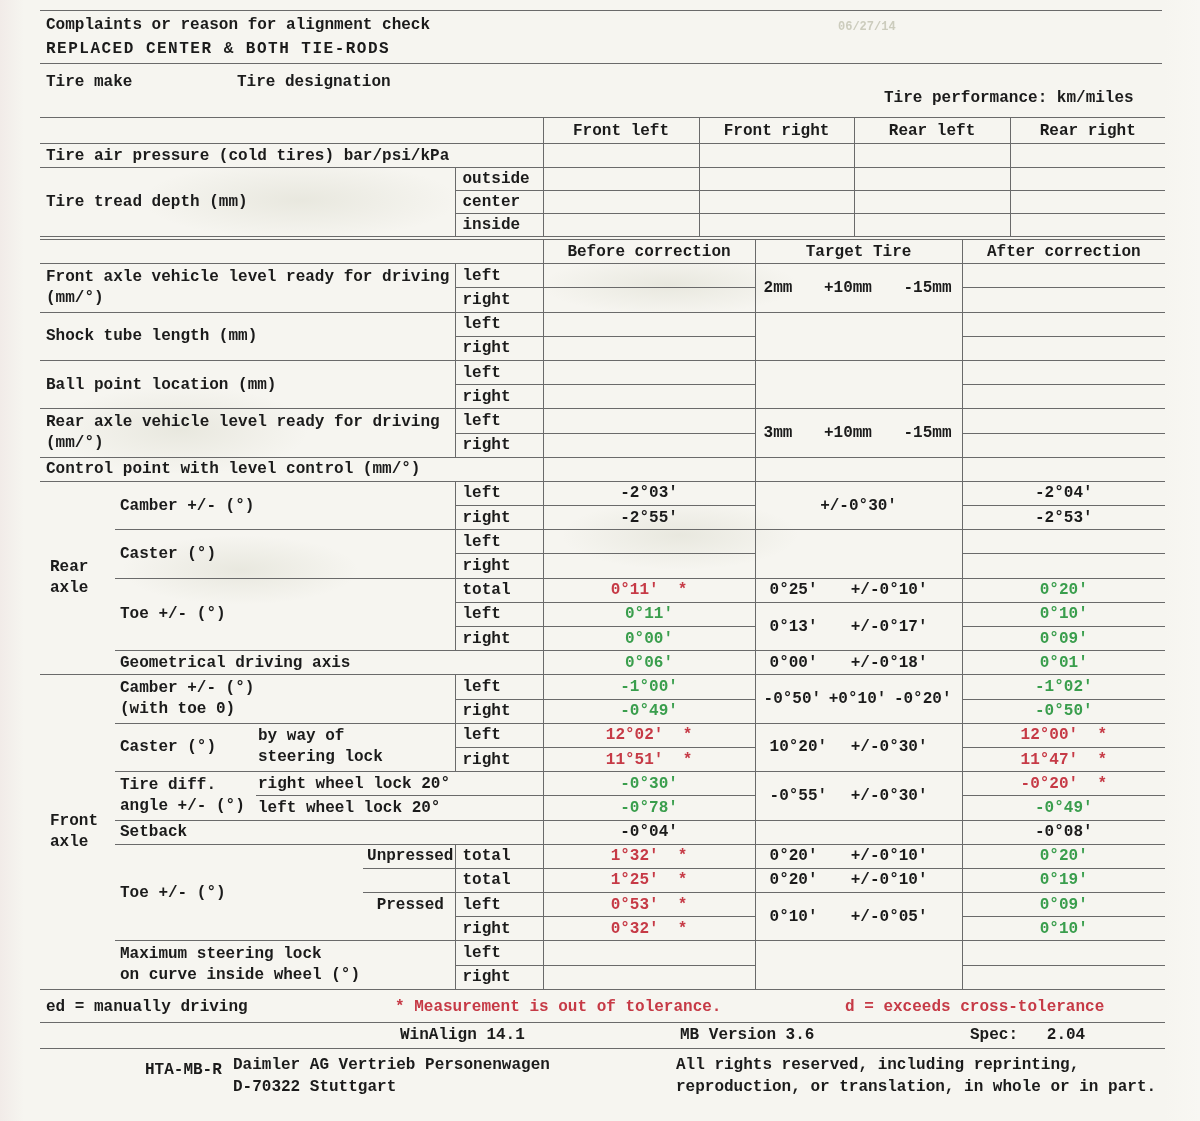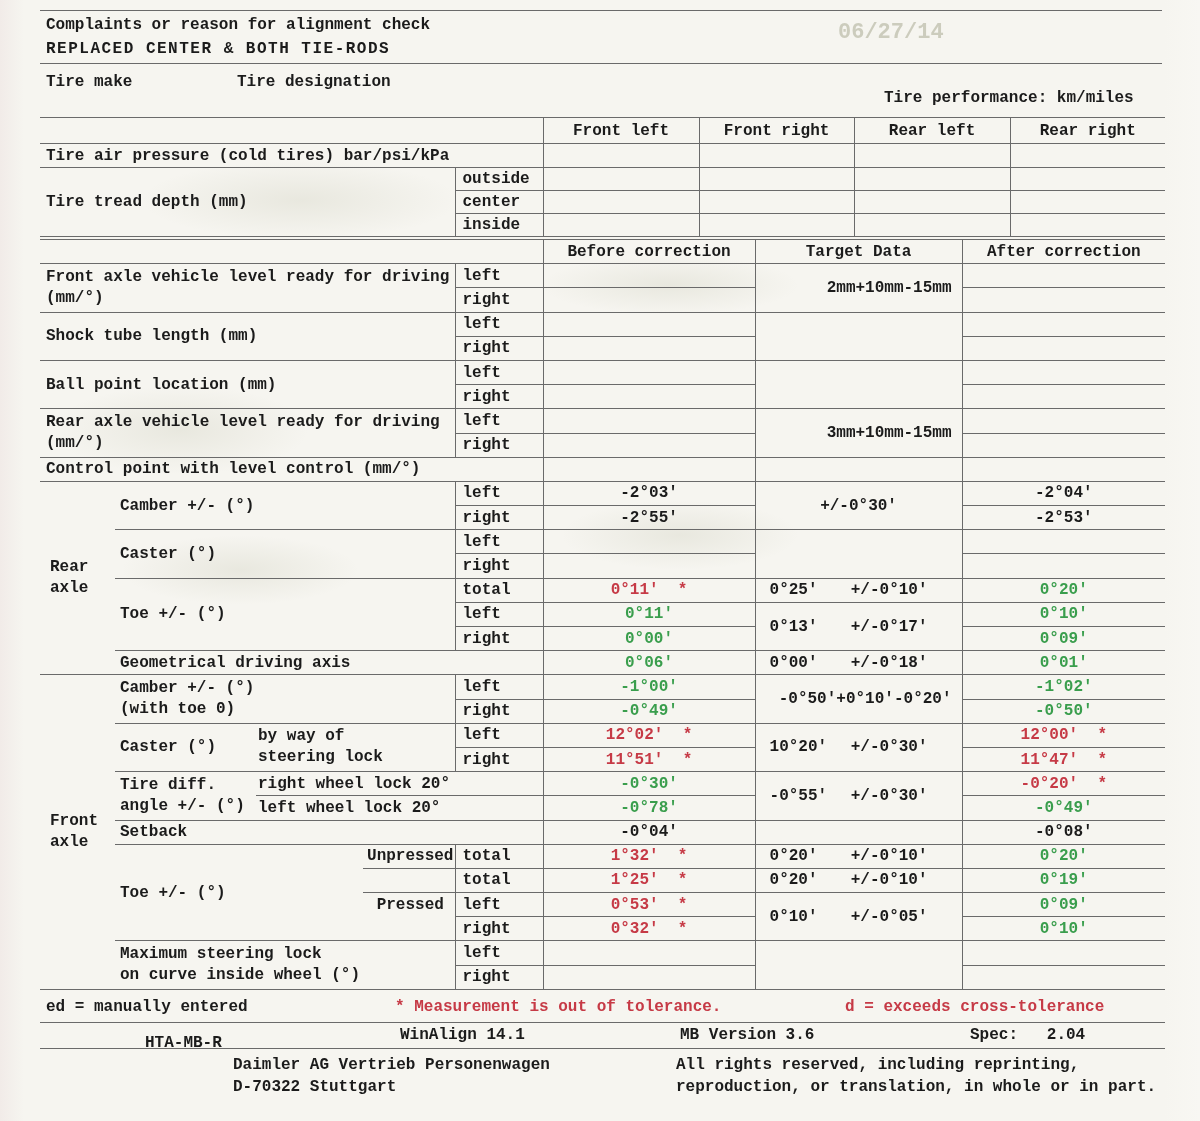--- a/index.html
+++ b/index.html
@@ -7,21 +7,21 @@
   }
   html,body{margin:0;padding:0;background:#e9e7e2;}
   .page{
     position:relative;width:1200px;height:1121px;overflow:hidden;
     background:linear-gradient(90deg,#f1ebe8 0,#f6f5f0 2%,#f6f5f0 97%,#f8f7f3 100%);
     font-family:"Liberation Mono","DejaVu Sans Mono",monospace;
     font-weight:bold;color:var(--ink);font-size:16px;
   }
   .t{position:absolute;white-space:pre;}
   .hline{position:absolute;height:1px;background:var(--line);}
-  .ghostdate{position:absolute;color:var(--ghost);filter:blur(0.6px);font-size:22px;}
+  .ghostdate{position:absolute;color:var(--ghost);filter:blur(0.6px);font-size:12px;}
   .smudge{position:absolute;pointer-events:none;border-radius:50%;
     background:radial-gradient(ellipse at center, rgba(150,152,118,0.14), rgba(150,152,118,0) 70%);}
   table{border-collapse:collapse;table-layout:fixed;position:absolute;left:40px;width:1125px;}
   td{padding:0;vertical-align:middle;font-size:16px;white-space:pre;overflow:hidden;}
   .tt{top:117px;border-bottom:1px solid var(--line);}
   .at{top:239px;border-bottom:1px solid var(--line);}
   .tt tr{height:23px;} .tt tr.hr0{height:26px;} .tt tr.hr1{height:24px;}
   .at tr{height:24.2px;}
   .bt{border-top:1px solid var(--line);}
   .bl{border-left:1px solid var(--line);}
@@ -32,21 +32,21 @@
   .lab3b{text-align:center;padding-left:3px;}
   .sub{text-align:left;padding-left:7px;}
   .axle{text-align:left;padding-left:10px;}
   .val{text-align:center;}
   .ok{color:var(--green);} .bad{color:var(--red);}
   .l2 div{line-height:21px;}
   .top{vertical-align:top;}
   .top div{line-height:24px;}
   .t1{text-align:center;}
   .t2{display:flex;justify-content:space-between;padding:0 34px 0 14px;}
-  .t3{display:flex;justify-content:flex-end;padding:0 10px 0 8px;}
+  .t3{display:flex;justify-content:space-between;padding:0 10px 0 8px;}
   .red{color:var(--red);margin-left:25px;}
 </style>
 </head>
 <body>
 
 <div class="page">
 
   <div class="smudge" style="left:140px;top:160px;width:320px;height:80px"></div>
   <div class="smudge" style="left:540px;top:255px;width:260px;height:60px"></div>
   <div class="smudge" style="left:50px;top:385px;width:260px;height:90px"></div>
@@ -124,21 +124,21 @@
         <col style="width:88px">
         <col style="width:212px">
         <col style="width:207px">
         <col style="width:203px">
       </colgroup>
 
     <tbody>
         <tr>
       <td colspan="5" class="bt"></td>
       <td class="bt bl hc">Before correction</td>
-      <td class="bt bl hc">Target Data</td>
+      <td class="bt bl hc">Target Tire</td>
       <td class="bt bl hc">After correction</td>
     </tr>
 
     <tr>
       <td colspan="4" rowspan="2" class="bt lab l2"><div>Front axle vehicle level ready for driving</div><div>(mm/°)</div></td>
       <td class="bt bl sub">left</td>
       <td class="bt bl"></td>
       <td rowspan="2" class="bt bl"><div class="t3"><span>2mm</span><span>+10mm</span><span>-15mm</span></div></td>
       <td class="bt bl"></td>
     </tr>
@@ -332,25 +332,25 @@
       <td class="bt bl"></td>
     </tr>
     <tr>
       <td class="bt bl sub">right</td>
       <td class="bt bl"></td>
       <td class="bt bl"></td>
     </tr>
   </tbody>
     </table>
 
-  <div class="t" style="left:46px;top:998px">ed = manually entered</div>
+  <div class="t" style="left:46px;top:998px">ed = manually driving</div>
   <div class="t red" style="left:370px;top:998px">* Measurement is out of tolerance.</div>
   <div class="t red" style="left:820px;top:998px">d = exceeds cross-tolerance</div>
   <div class="hline" style="left:40px;top:1022px;width:1125px"></div>
-  <div class="t" style="left:145px;top:1034px">HTA-MB-R</div>
+  <div class="t" style="left:145px;top:1061px">HTA-MB-R</div>
   <div class="t" style="left:400px;top:1026px">WinAlign 14.1</div>
   <div class="t" style="left:680px;top:1026px">MB Version 3.6</div>
   <div class="t" style="left:970px;top:1026px">Spec:   2.04</div>
   <div class="hline" style="left:40px;top:1048px;width:1125px"></div>
   <div class="t" style="left:233px;top:1056px">Daimler AG Vertrieb Personenwagen</div>
   <div class="t" style="left:233px;top:1078px">D-70322 Stuttgart</div>
   <div class="t" style="left:676px;top:1078px">reproduction, or translation, in whole or in part.</div>
   <div class="t" style="left:676px;top:1056px">All rights reserved, including reprinting,</div>
 </div>
 

